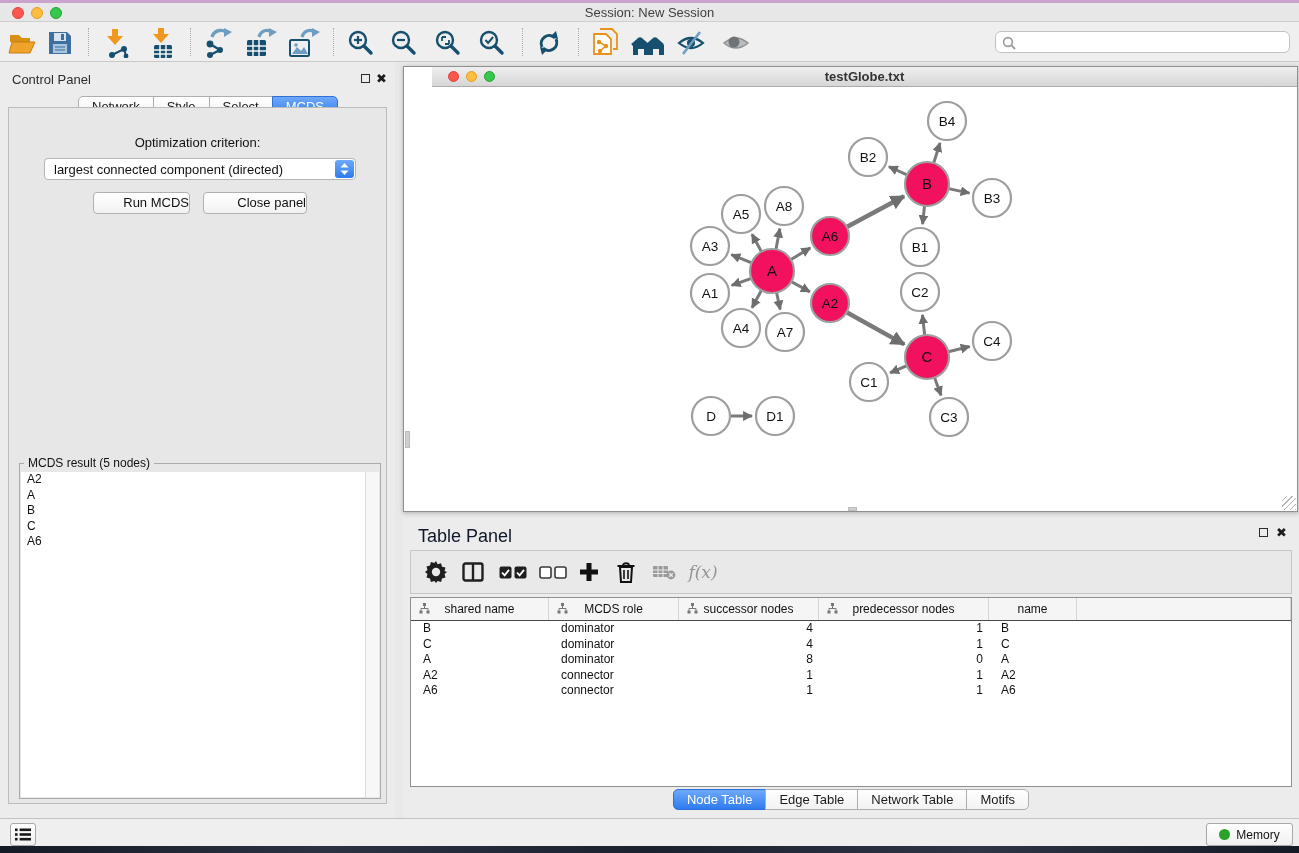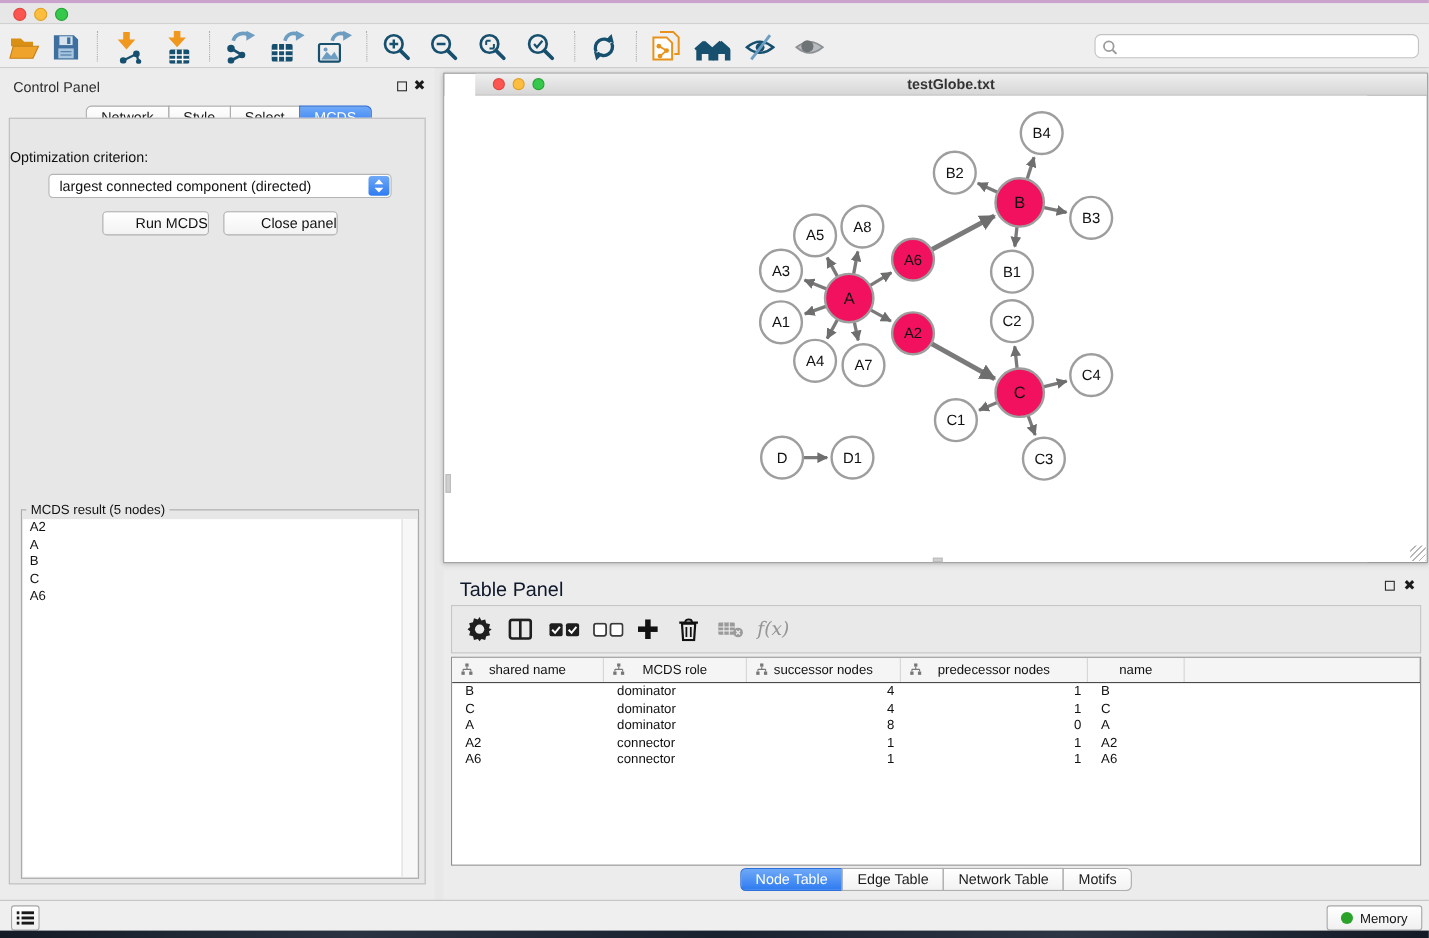--- a/index.html
+++ b/index.html
@@ -26,21 +26,21 @@
   .control-panel { position:absolute; left:0; top:62px; width:395px; height:756px; background:#ECECEC; }
   .cp-title { position:absolute; left:12px; top:10px; font-size:13px; color:#2d2d2d; }
   .float-box { position:absolute; width:9px; height:9px; border:1.5px solid #2b2b2b; background:transparent; }
   .close-x { position:absolute; font-size:13px; font-weight:bold; color:#1b1b1b; font-family:"DejaVu Sans",sans-serif; line-height:13px; }
   .cp-tabs { position:absolute; left:78px; top:34px; display:flex; }
   .tab { height:21px; line-height:20px; padding:0 13px; background:linear-gradient(#ffffff,#f2f2f2); border:1px solid #AEAEAE; margin-left:-1px; font-size:13px; color:#1a1a1a; white-space:nowrap; }
   .tab:first-child { border-radius:5px 0 0 5px; margin-left:0; }
   .tab:last-child { border-radius:0 5px 5px 0; }
   .tab.selected { background:linear-gradient(#6FA9F8,#2E7BF0); color:#fff; border-color:#2F6FD8; }
   .cp-panel { position:absolute; left:8px; top:45px; width:379px; height:697px; background:#E7E7E7; border:1px solid #BCBCBC; }
-  .opt-label { position:absolute; left:0; right:0; top:27px; text-align:left; font-size:13px; color:#111; }
+  .opt-label { position:absolute; left:0; right:0; top:27px; text-align:center; font-size:13px; color:#111; }
   .select { position:absolute; left:35px; top:50px; width:312px; height:22px; background:#fff; border:1px solid #B5B5B5; border-radius:4px; }
   .select .val { position:absolute; left:9px; top:3px; font-size:13px; color:#111; }
   .select .caps { position:absolute; right:1px; top:1px; width:19px; height:18px; border-radius:3px; background:linear-gradient(#6FA9F8,#2E7BF0); }
   .btn { position:absolute; height:22px; background:linear-gradient(#ffffff,#F2F2F2); border:1px solid #B1B1B1; border-radius:4px; font-size:13px; color:#111; text-align:right; line-height:20px; }
   .fieldset { position:absolute; left:10px; top:355px; width:362px; height:336px; border:1px solid #ABABAB; }
   .fieldset .legend { position:absolute; left:4px; top:-8px; background:#E7E7E7; padding:0 4px; font-size:12px; color:#111; }
   .listbox { position:absolute; left:1px; right:1px; top:8px; bottom:1px; background:#fff; }
   .listbox .track { position:absolute; right:0; top:0; bottom:0; width:14px; background:#F7F7F7; border-left:1px solid #DCDCDC; }
   .listbox .item { font-size:12px; line-height:15.5px; padding-left:6px; color:#111; }
 
@@ -79,20 +79,21 @@
 </style>
 </head>
 <body>
 
 <div class="top-accent"></div>
 
 <div class="titlebar">
   <span class="light red"></span>
   <span class="light yellow"></span>
   <span class="light green"></span>
+  <div class="title">Session: New Session</div>
 </div>
 
 <div class="toolbar">
   <div class="tb-icon" style="left:5px">
     <svg width="30" height="26" viewBox="0 0 30 26">
         <path d="M3 5 h9 l3 3 h8 v4 H3 z" fill="#D98F14"></path>
         <path d="M5 12 h23 l-5 11 H2 z" fill="#F0A32A" stroke="#C67F10" stroke-width="1"></path>
       </svg>
   </div>
   <div class="tb-icon" style="left:43px">

